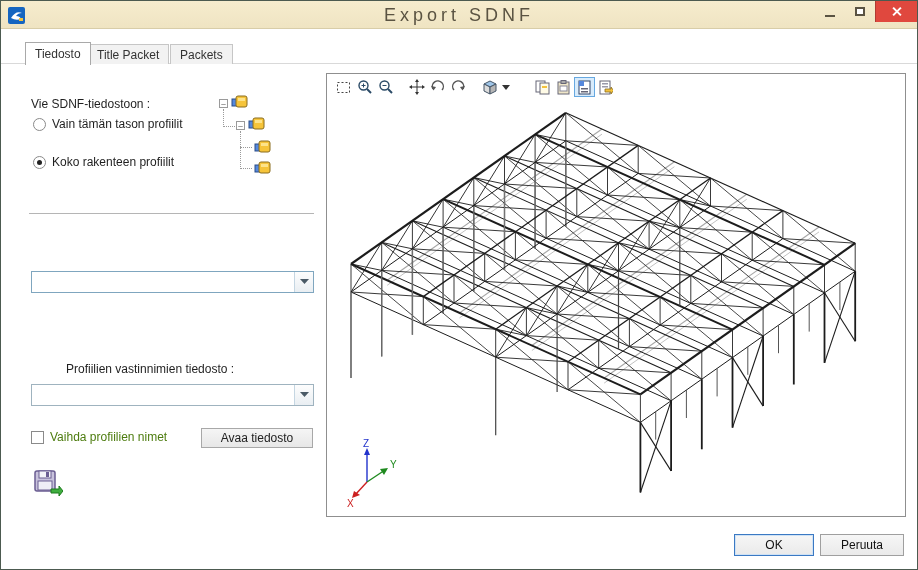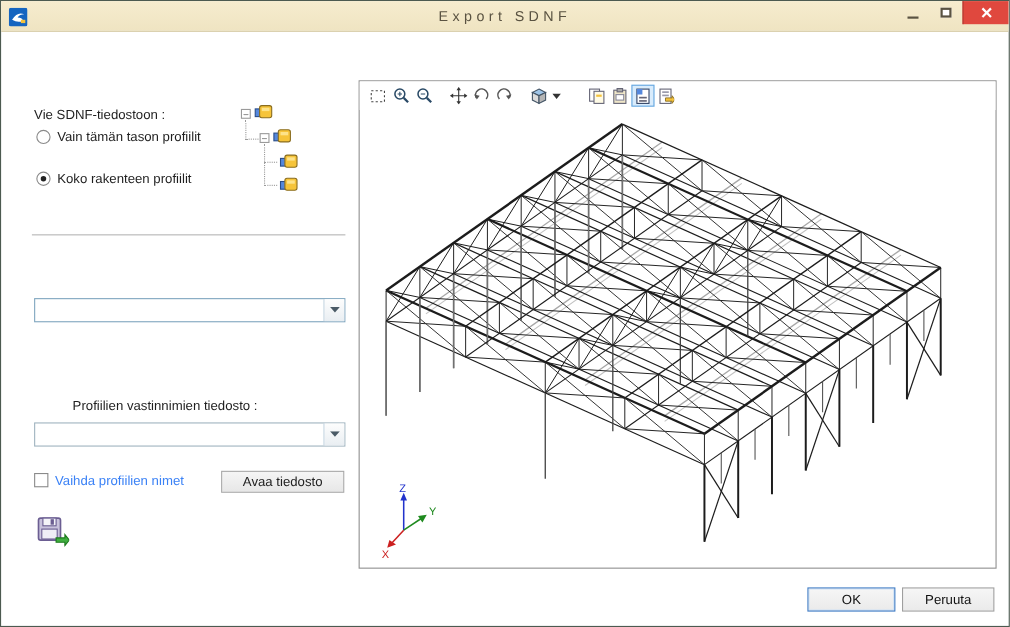--- a/index.html
+++ b/index.html
@@ -6,21 +6,21 @@
   *{box-sizing:border-box;font-family:"Liberation Sans","DejaVu Sans",sans-serif;}
 
   .window{position:relative;width:918px;height:570px;background:#fff;
     border:1px solid #4c5a50;outline:1px solid #20342a;overflow:hidden;}
 
   
   .titlebar{position:absolute;left:0;top:0;width:100%;height:28px;
     background:linear-gradient(#f6ecce,#efe4c2);border-bottom:1px solid #d8cda8;}
   .app-icon{position:absolute;left:7px;top:6px;width:17px;height:17px;}
   .win-title{position:absolute;left:0;top:0;width:100%;height:28px;line-height:28px;
-    text-align:center;font-size:13px;letter-spacing:4px;color:#5a5342;}
+    text-align:center;font-size:18px;letter-spacing:4px;color:#5a5342;}
   .win-controls{position:absolute;right:0;top:0;height:21px;display:flex;}
   .win-btn{width:30px;height:21px;display:flex;align-items:center;justify-content:center;cursor:default;}
   .glyph-min{width:10px;height:0;border-bottom:2px solid #5a5342;margin-top:8px;}
   .glyph-max{width:10px;height:9px;border:2px solid #5a5342;background:#fff;}
   .btn-close{width:42px;background:#e0483e;border-left:1px solid #b03a32;}
   .glyph-x{position:relative;width:11px;height:11px;}
   .glyph-x:before,.glyph-x:after{content:"";position:absolute;left:5px;top:0;width:2px;height:11px;background:#fff;}
   .glyph-x:before{transform:rotate(45deg);}
   .glyph-x:after{transform:rotate(-45deg);}
 
@@ -37,21 +37,21 @@
   .radio-row{position:absolute;display:flex;align-items:center;font-size:12px;color:#1f1f1f;}
   .radio{width:13px;height:13px;border:1px solid #8a8a8a;border-radius:50%;background:#fff;
     margin-right:6px;position:relative;flex:none;}
   .radio.checked:after{content:"";position:absolute;left:3px;top:3px;width:5px;height:5px;border-radius:50%;background:#222;}
   .sep{position:absolute;height:0;border-top:1px solid #b5b5b5;}
   .combo{position:absolute;width:283px;height:22px;background:#fff;border:1px solid #7fa6bf;display:flex;}
   .combo .val{flex:1;font-size:12px;line-height:20px;padding-left:5px;color:#222;overflow:hidden;}
   .combo .drop{width:19px;border-left:1px solid #c5d6e2;background:linear-gradient(#fdfdfd,#e9eef2);
     display:flex;align-items:center;justify-content:center;}
   .combo .drop svg{display:block;}
-  .checkbox-row{position:absolute;display:flex;font-size:12px;color:#3b82f6;}
+  .checkbox-row{position:absolute;display:flex;align-items:center;font-size:12px;color:#4d7c0f;}
   .checkbox{width:13px;height:13px;border:1px solid #8a8a8a;background:#fff;margin-right:6px;flex:none;}
   .push-btn{position:absolute;height:20px;font-size:12px;color:#222;text-align:center;line-height:18px;
     background:linear-gradient(#f5f5f5,#e7e7e7);border:1px solid #a8a8a8;}
 
   
   .treebox{position:absolute;left:212px;top:94px;width:84px;height:94px;background:#fff;}
   .tnode{position:absolute;}
   .tline{position:absolute;border-left:1px dotted #9a9a9a;}
   .tline-h{position:absolute;border-top:1px dotted #9a9a9a;}
   .expander{position:absolute;width:9px;height:9px;border:1px solid #9a9a9a;background:#fff;
@@ -91,20 +91,26 @@
         </div>
       <div class="win-btn">
           <div class="glyph-max"></div>
         </div>
       <div class="win-btn btn-close">
           <div class="glyph-x"></div>
         </div>
     </div>
   </div>
 
+  <div class="tabstrip">
+    <div class="baseline"></div>
+    <div class="tab tab1 active">Tiedosto</div>
+    <div class="tab tab2">Title Packet</div>
+    <div class="tab tab3">Packets</div>
+  </div>
 
   <div class="lbl" style="left:30px;top:96px;">Vie SDNF-tiedostoon :</div>
 
   <div class="radio-row" style="left:32px;top:116px;">
     <span class="radio"></span>
     <span>Vain tämän tason profiilit</span>
   </div>
   <div class="radio-row" style="left:32px;top:154px;">
     <span class="radio checked"></span>
     <span>Koko rakenteen profiilit</span>

